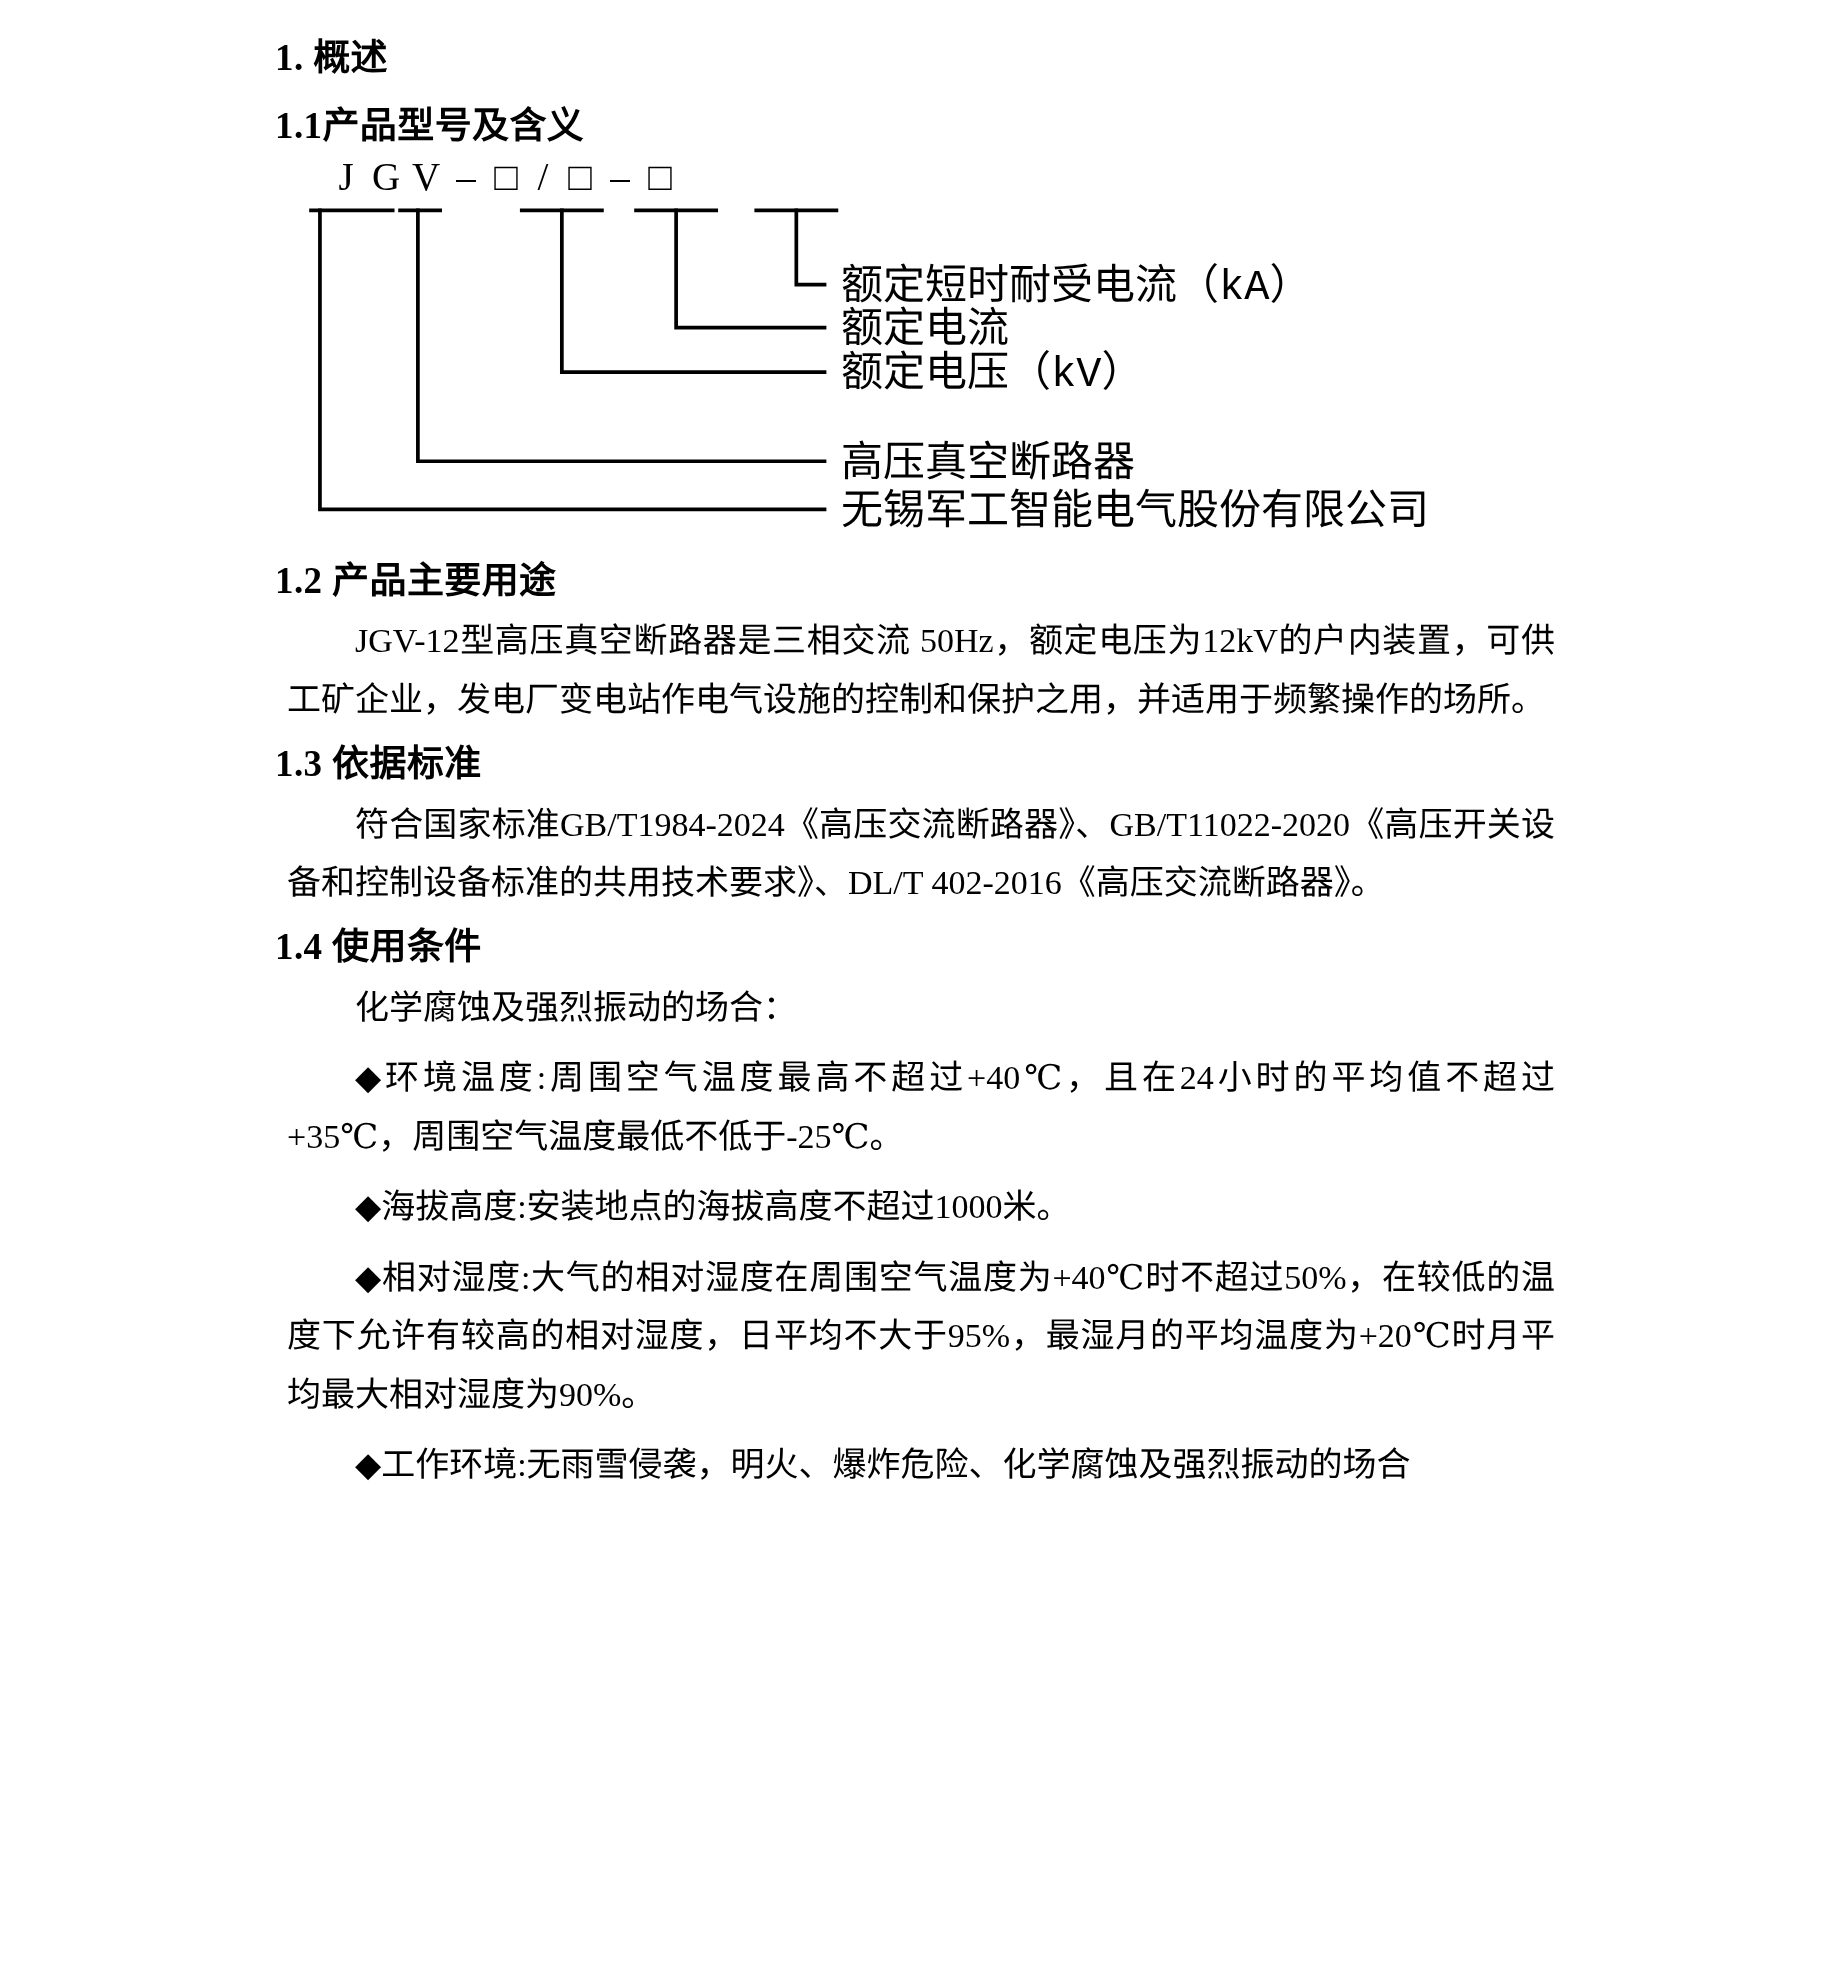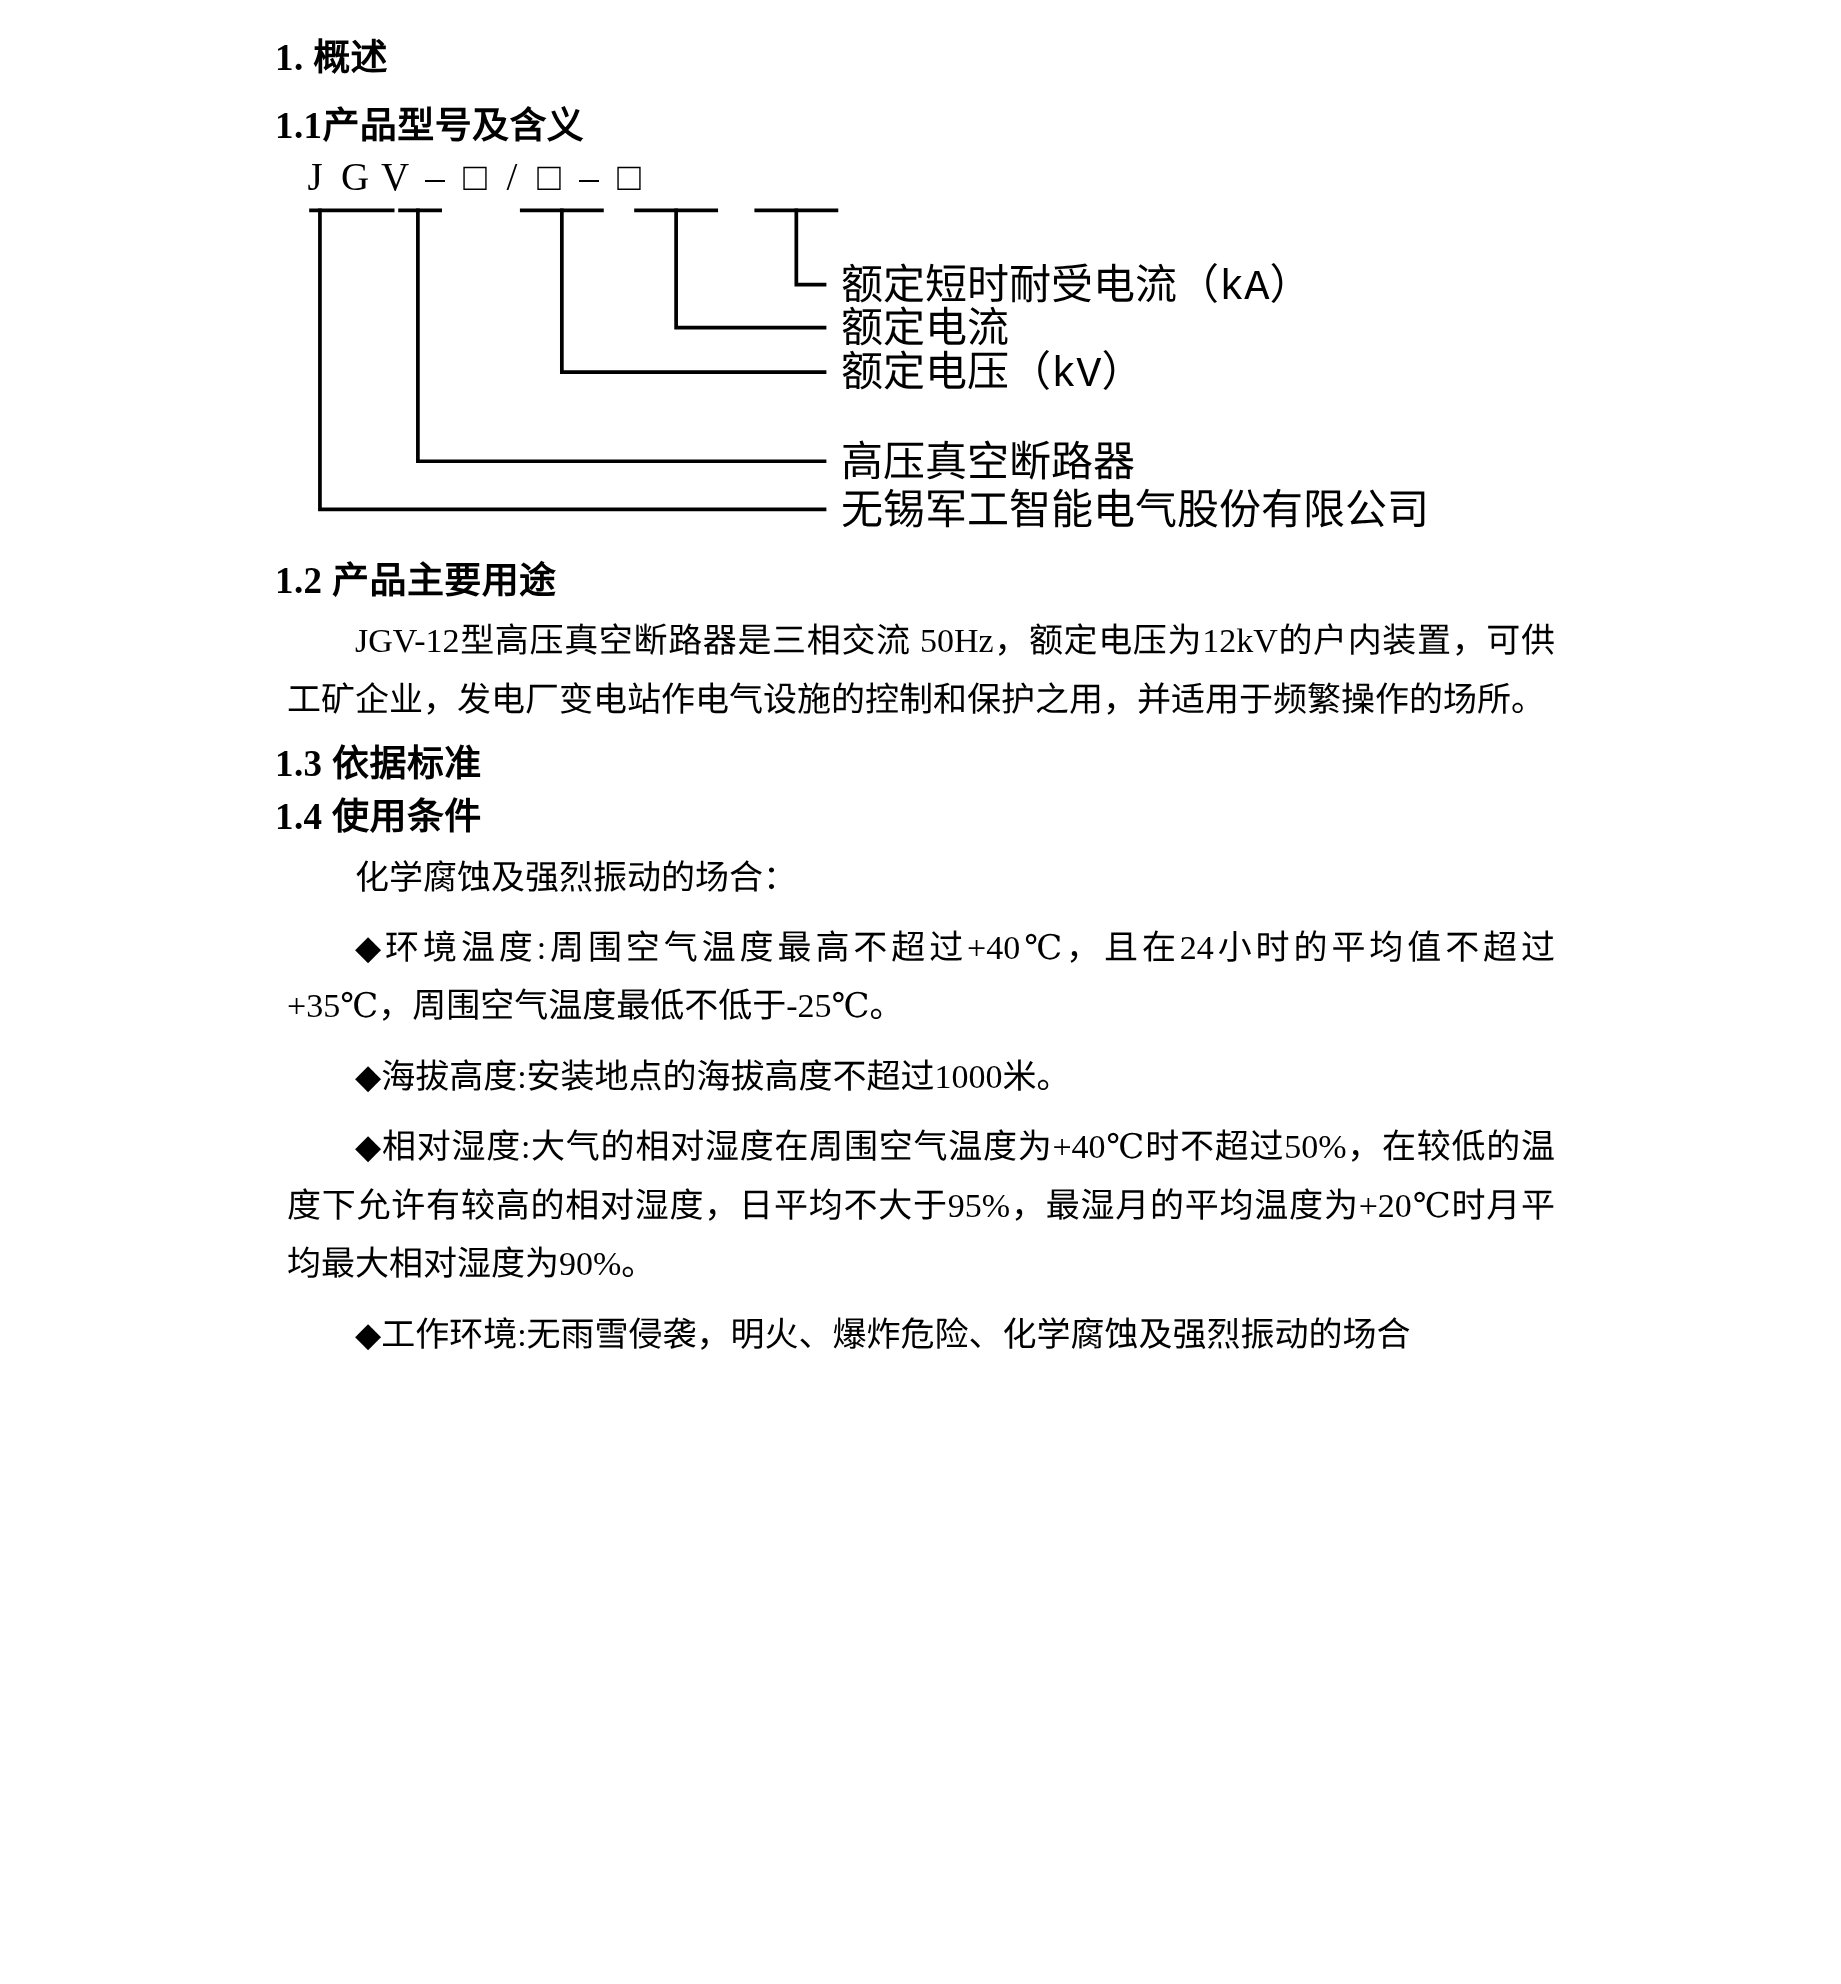--- a/index.html
+++ b/index.html
@@ -59,21 +59,21 @@
 
   
   .diagram {
     position: relative;
     width: 1292px;
     height: 397px;
     margin: 3px 0 7.4px 0;
   }
   .model-row {
     position: absolute;
-    left: 20px;
+    left: 51px;
     top: 0;
     font-size: 39px;
     line-height: 1;
     letter-spacing: 0;
     white-space: nowrap;
   }
   .model-row span { display: inline-block; }
   .mchar   { width: 40px; text-align: center; }
   .mdash   { width: 40px; text-align: center; }
   .mslash  { width: 34px; text-align: center; }
@@ -149,20 +149,21 @@
 
       <div class="dg-label" style="left:566px; top:287px;">高压真空断路器</div>
 
       <div class="dg-label" style="left:566px; top:335px;">无锡军工智能电气股份有限公司</div>
     </div>
 
     <div class="h-sub">1.2 产品主要用途</div>
     <p class="para indent">JGV-12型高压真空断路器是三相交流 50Hz，额定电压为12kV的户内装置，可供工矿企业，发电厂变电站作电气设施的控制和保护之用，并适用于频繁操作的场所。</p>
 
     <div class="h-sub spaced">1.3 依据标准</div>
+    <p class="para indent">符合国家标准GB/T1984-2024《高压交流断路器》、GB/T11022-2020《高压开关设备和控制设备标准的共用技术要求》、DL/T 402-2016《高压交流断路器》。</p>
 
     <div class="h-sub spaced">1.4 使用条件</div>
 
     <p class="para indent">化学腐蚀及强烈振动的场合：</p>
 
     <p class="bullet-para">◆环境温度:周围空气温度最高不超过+40℃，且在24小时的平均值不超过+35℃，周围空气温度最低不低于-25℃。</p>
 
     <p class="bullet-para">◆海拔高度:安装地点的海拔高度不超过1000米。</p>
 
     <p class="bullet-para">◆相对湿度:大气的相对湿度在周围空气温度为+40℃时不超过50%，在较低的温度下允许有较高的相对湿度，日平均不大于95%，最湿月的平均温度为+20℃时月平均最大相对湿度为90%。</p>

